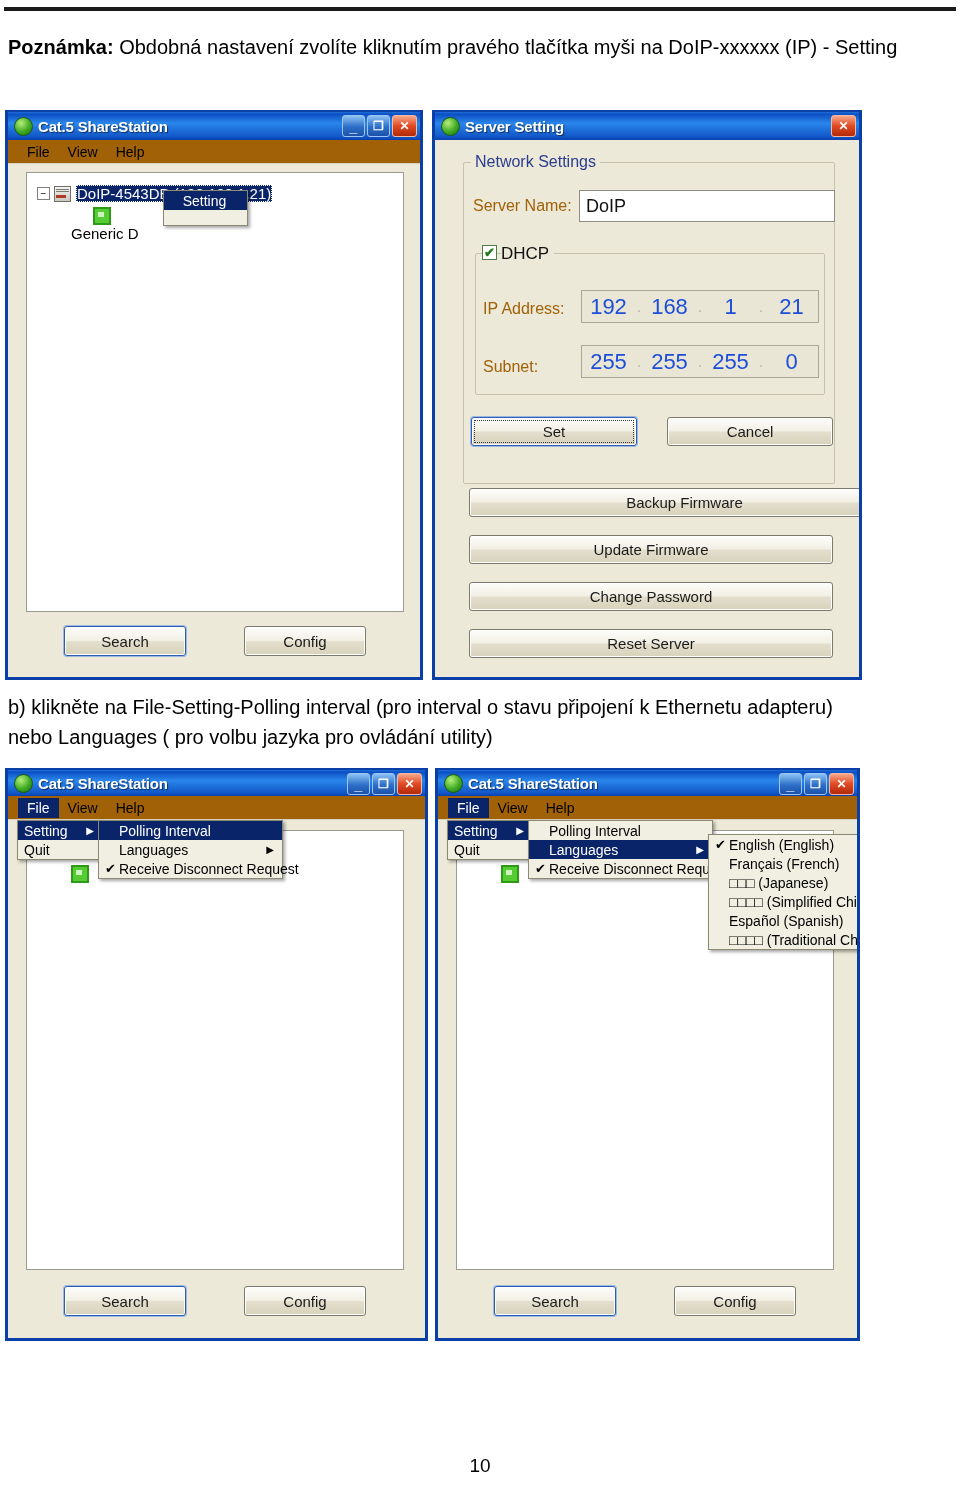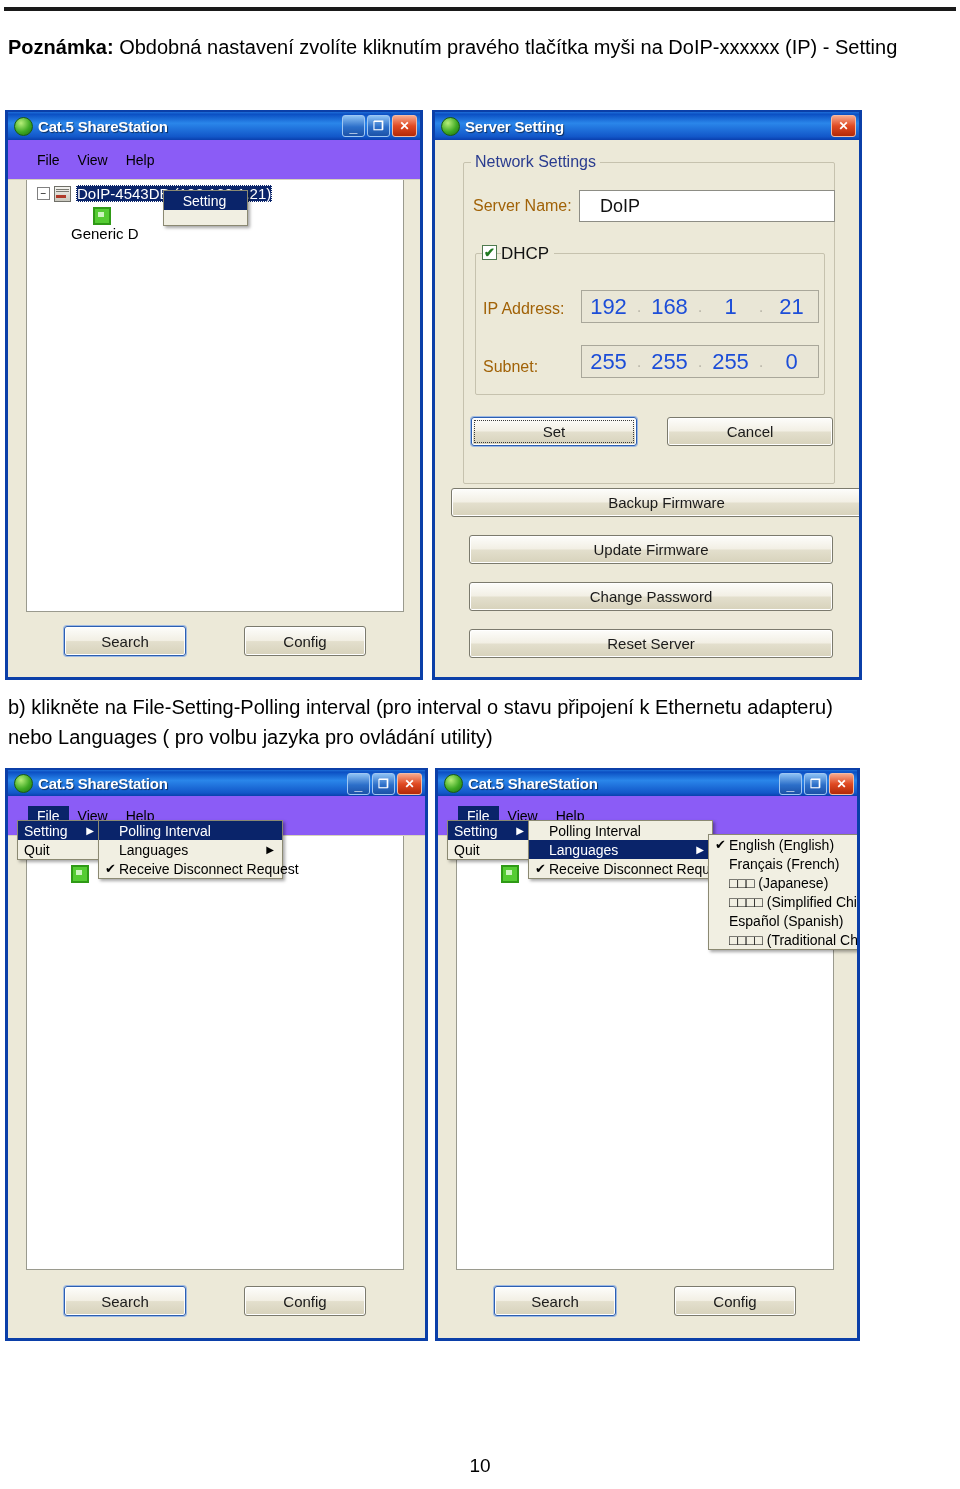--- a/index.html
+++ b/index.html
@@ -67,24 +67,24 @@
   }
   .tb-btn .g{
     position:absolute;left:0;right:0;top:0;bottom:0;
     color:#fff;font-size:12px;font-weight:bold;
     display:flex;align-items:center;justify-content:center;
     line-height:1;
   }
   .tb-btn.min .g{align-items:flex-end;padding-bottom:2px;font-size:14px;}
 
   .menubar{
-    height:40px;background:#8b5cf6;
+    height:24px;background:#a16207;
     border-bottom:1px solid #d6d2bd;
     display:flex;align-items:center;
-    padding-left:20px;box-sizing:border-box;
+    padding-left:10px;box-sizing:border-box;
     position:relative;z-index:1;
   }
   .menubar span{
     font-size:14px;color:#000;padding:2px 9px;
   }
   .menubar span.active{background:#0a246a;color:#fff;}
 
   .treebox{
     position:absolute;
     background:#ffffff;
@@ -146,21 +146,21 @@
   
   .grp{
     position:absolute;border:1px solid #c6c2ae;box-sizing:border-box;border-radius:2px;
   }
   .grp-lbl{
     position:absolute;font-size:16px;color:#2a3c8f;background:#ece9d8;padding:0 4px;
   }
   .fld-lbl{position:absolute;font-size:16px;color:#a16207;}
   .tfield{
     position:absolute;background:#fff;border:1px solid #8d8d85;box-sizing:border-box;
-    font-size:18px;color:#111;display:flex;align-items:center;padding-left:20px;
+    font-size:18px;color:#111;display:flex;align-items:center;padding-left:6px;
   }
   .ipfield{
     position:absolute;background:#e9e6d6;border:1px solid #a9a79a;box-sizing:border-box;
     display:flex;align-items:center;
   }
   .ipseg{flex:1 1 0;text-align:center;font-size:22px;color:#1d4ed8;}
   .ipdot{width:8px;text-align:center;font-size:17px;color:#bcb9ac;}
   .cbx{
     position:absolute;width:15px;height:15px;background:#fff;border:1px solid #4f7a4f;
     box-sizing:border-box;display:flex;align-items:center;justify-content:center;
@@ -274,21 +274,21 @@
       <span class="ipseg">255</span>
       <span class="ipdot">.</span>
       <span class="ipseg">255</span>
       <span class="ipdot">.</span>
       <span class="ipseg">0</span>
     </div>
 
     <div class="xpbtn focus" style="position:absolute;left:36px;top:307px;width:166px;height:29px;border-style:solid;outline:1px dotted #3a3a3a;outline-offset:-4px;">Set</div>
     <div class="xpbtn" style="position:absolute;left:232px;top:307px;width:166px;height:29px;">Cancel</div>
 
-    <div class="xpbtn" style="position:absolute;left:16px;top:378px;width:431px;height:29px;">Backup Firmware</div>
+    <div class="xpbtn" style="position:absolute;left:34px;top:378px;width:431px;height:29px;">Backup Firmware</div>
     <div class="xpbtn" style="position:absolute;left:34px;top:425px;width:364px;height:29px;">Update Firmware</div>
     <div class="xpbtn" style="position:absolute;left:34px;top:519px;width:364px;height:29px;">Reset Server</div>
     <div class="xpbtn" style="position:absolute;left:34px;top:472px;width:364px;height:29px;">Change Password</div>
   </div>
 
   <div class="paragraph" style="top:692px;">
     <div>b) klikněte na File-Setting-Polling interval (pro interval o stavu připojení k Ethernetu adapteru)</div>
     <div>nebo Languages ( pro volbu jazyka pro ovládání utility)</div>
   </div>
 

